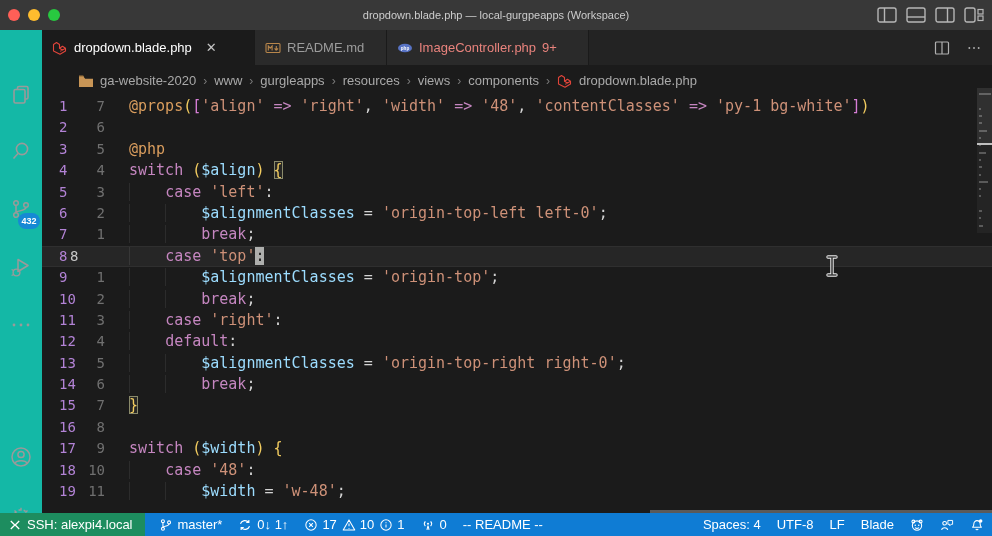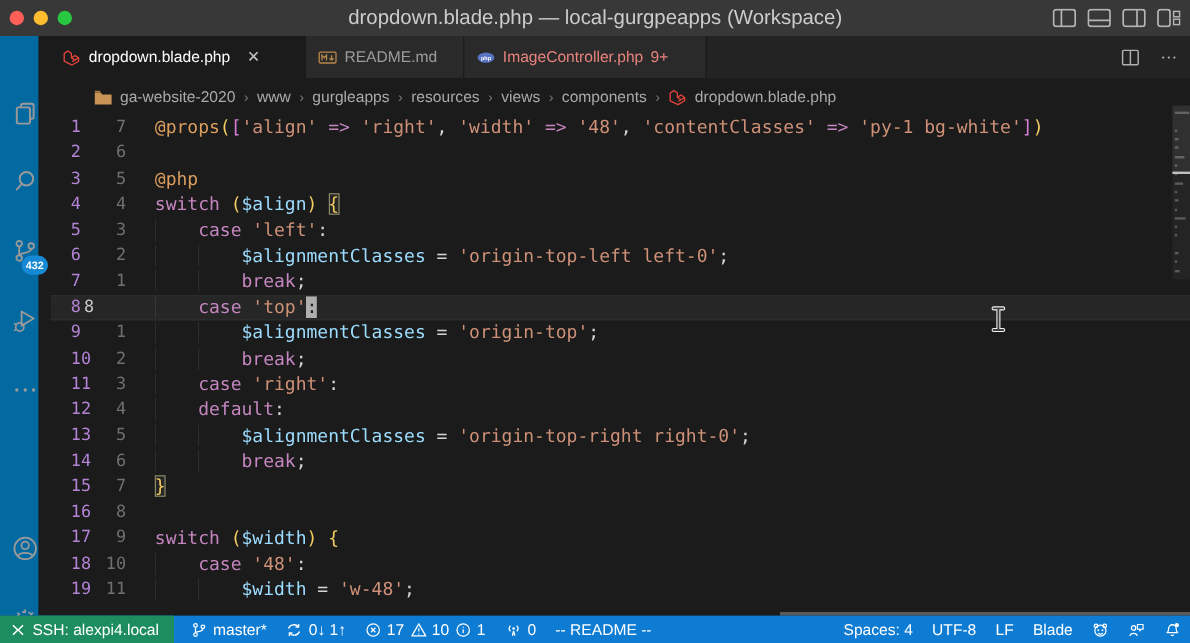--- a/index.html
+++ b/index.html
@@ -3,26 +3,26 @@
 <meta charset="utf-8">
 <style>
   html,body{margin:0;padding:0;background:#111;}
   #stage{position:relative;width:992px;height:536px;overflow:hidden;
     font-family:"Liberation Sans",sans-serif;background:var(--editor-bg);
     -webkit-font-smoothing:antialiased;}
   
   #titlebar{position:absolute;left:0;top:0;width:992px;height:30px;background:var(--titlebar-bg);
     display:flex;align-items:center;}
   .tl{width:12px;height:12px;border-radius:50%;margin-left:8px;}
-  #win-title{position:absolute;left:0;right:0;text-align:center;color:#cccccc;font-size:17px;pointer-events:none;}
+  #win-title{position:absolute;left:0;right:0;text-align:center;color:#cccccc;font-size:11px;pointer-events:none;}
   #titlebar-actions{position:absolute;right:8px;top:0;height:30px;display:flex;align-items:center;gap:9px;color:#b6b6b6;}
   #titlebar-actions .tb-ic{width:20px;height:16px;}
   #titlebar-actions svg{width:100%;height:100%;}
   
-  #activitybar{position:absolute;left:0;top:30px;width:32px;bottom:23px;background:#0369a1;}
+  #activitybar{position:absolute;left:0;top:30px;width:32px;bottom:23px;background:#14b8a6;padding-left:24px;}
   .act{position:absolute;left:0;width:42px;height:42px;display:flex;align-items:center;justify-content:center;color:#9a9a9a;}
   .act svg{width:24px;height:24px;}
   .act .badge{position:absolute;right:2px;bottom:3px;background:var(--badge-bg);color:#fff;
     font-size:9px;line-height:16px;min-width:16px;text-align:center;border-radius:9px;padding:0 3px;font-weight:bold;}
   
   #editorpane{position:absolute;left:42px;top:30px;right:0;bottom:23px;background:var(--editor-bg);}
   
   #tabbar{position:absolute;left:0;top:0;right:0;height:35px;background:#232323;display:flex;}
   .tab{height:35px;display:flex;align-items:center;gap:6px;padding:0 10px;background:#2a2a2a;
     border-right:1px solid #1a1a1a;font-size:13px;color:#9c9c9c;box-sizing:border-box;white-space:nowrap;}

